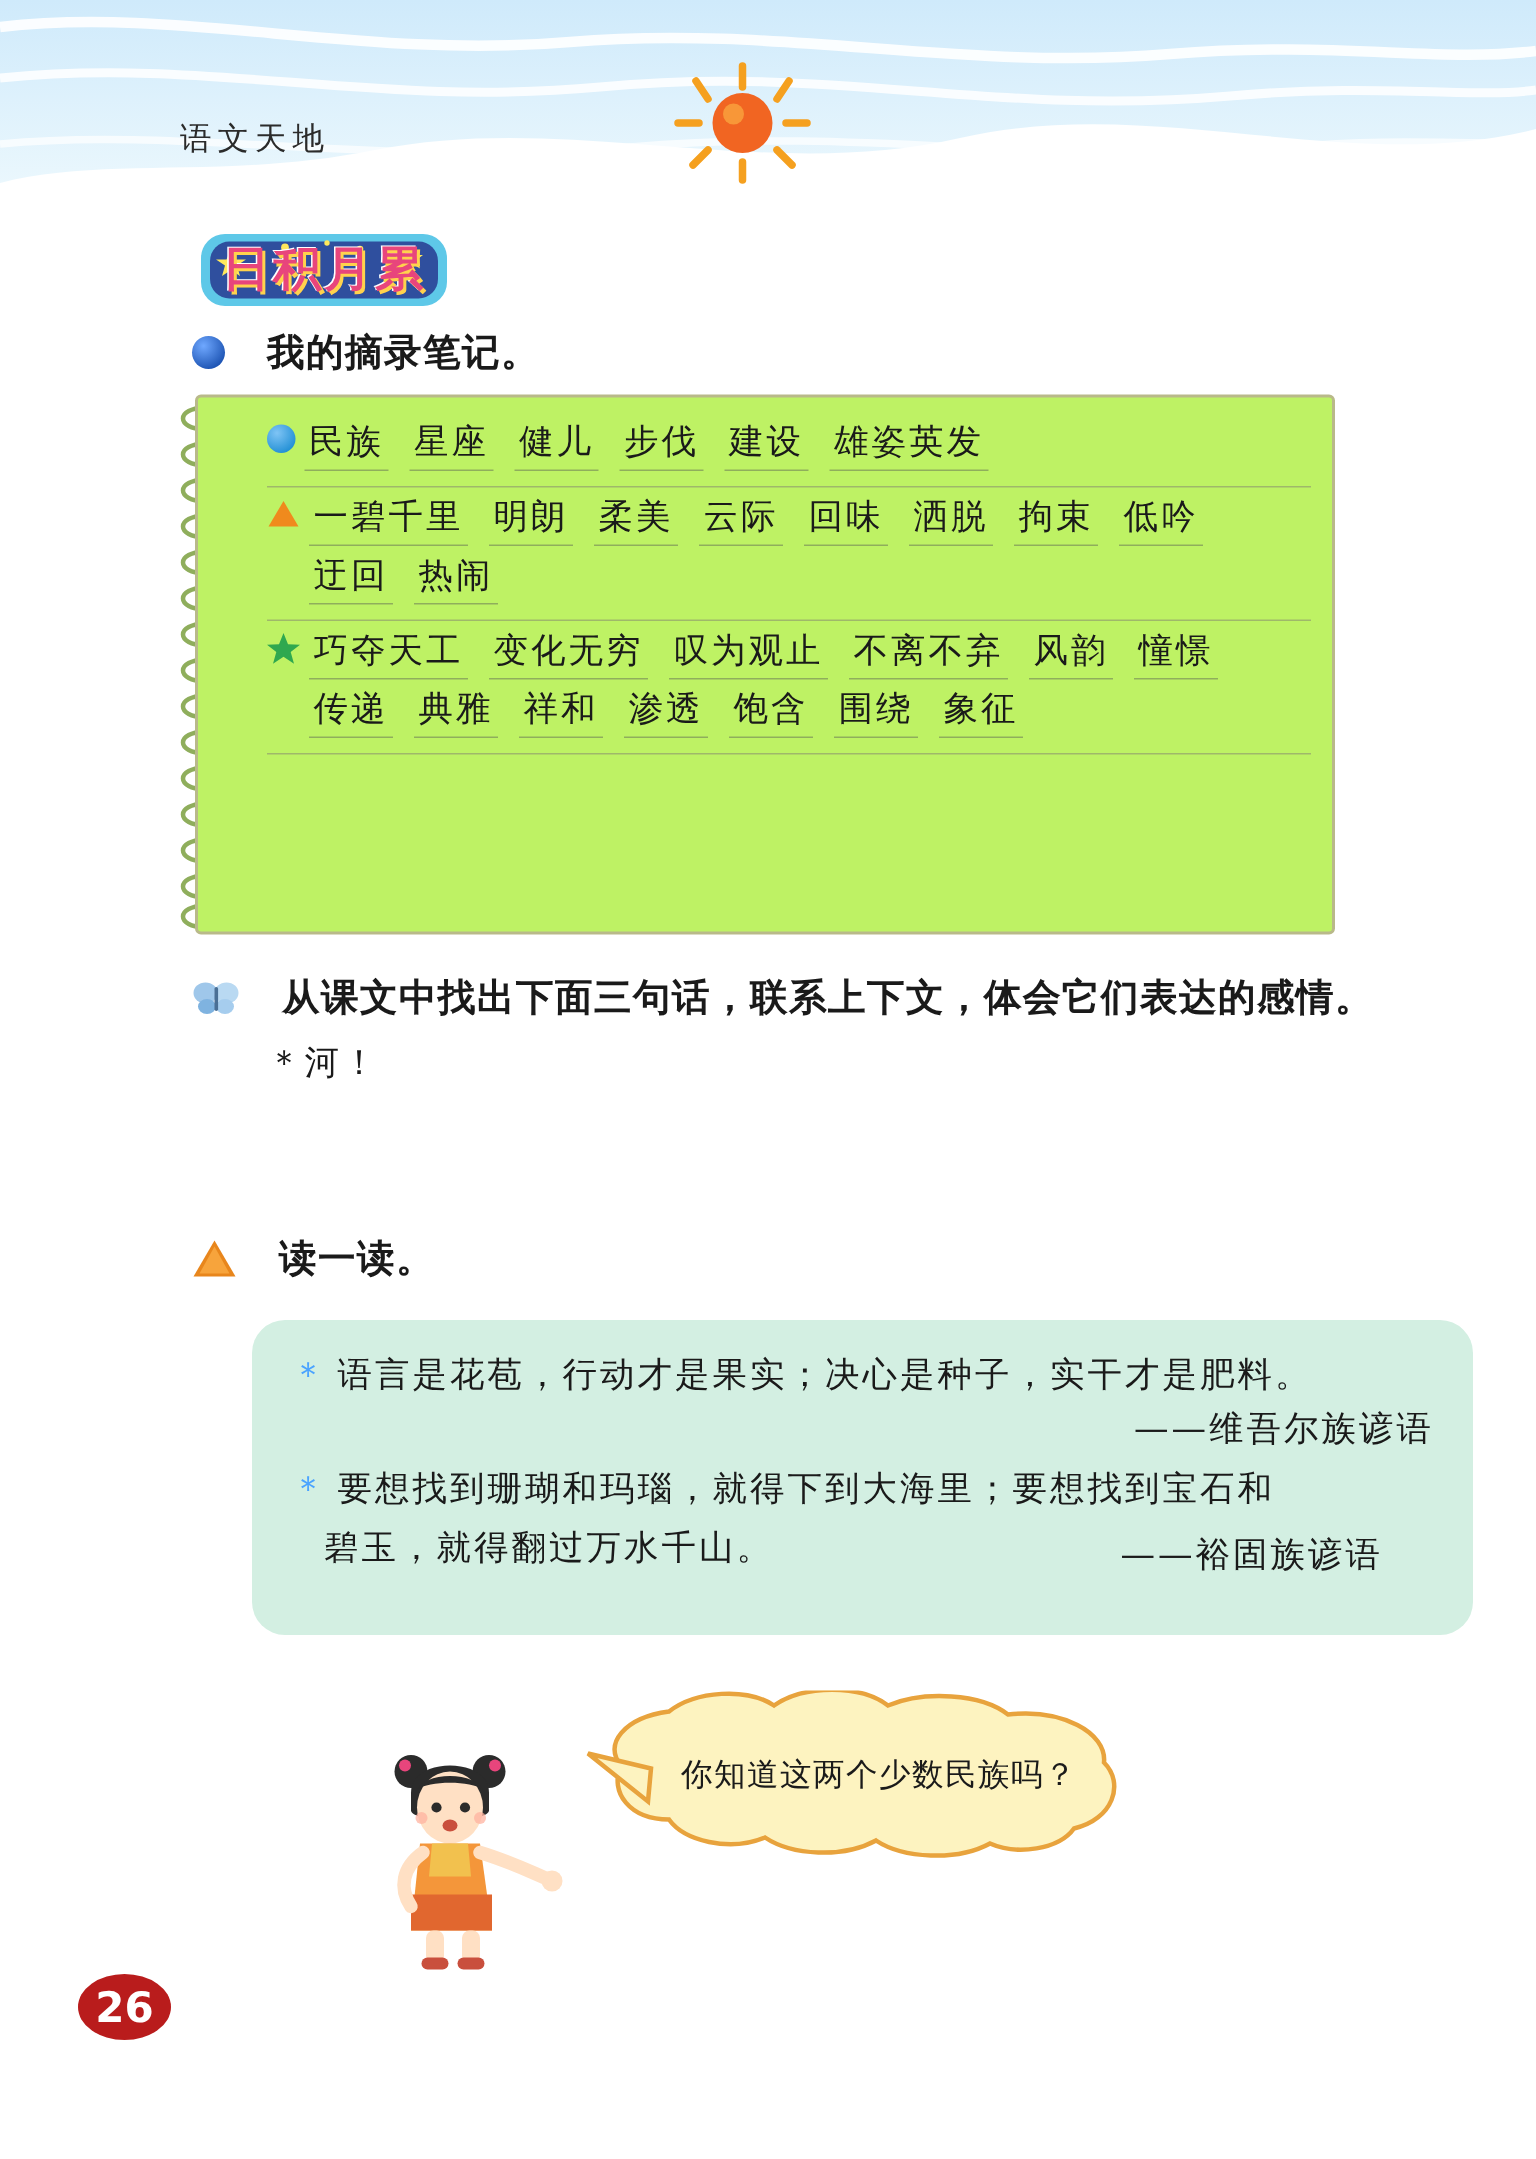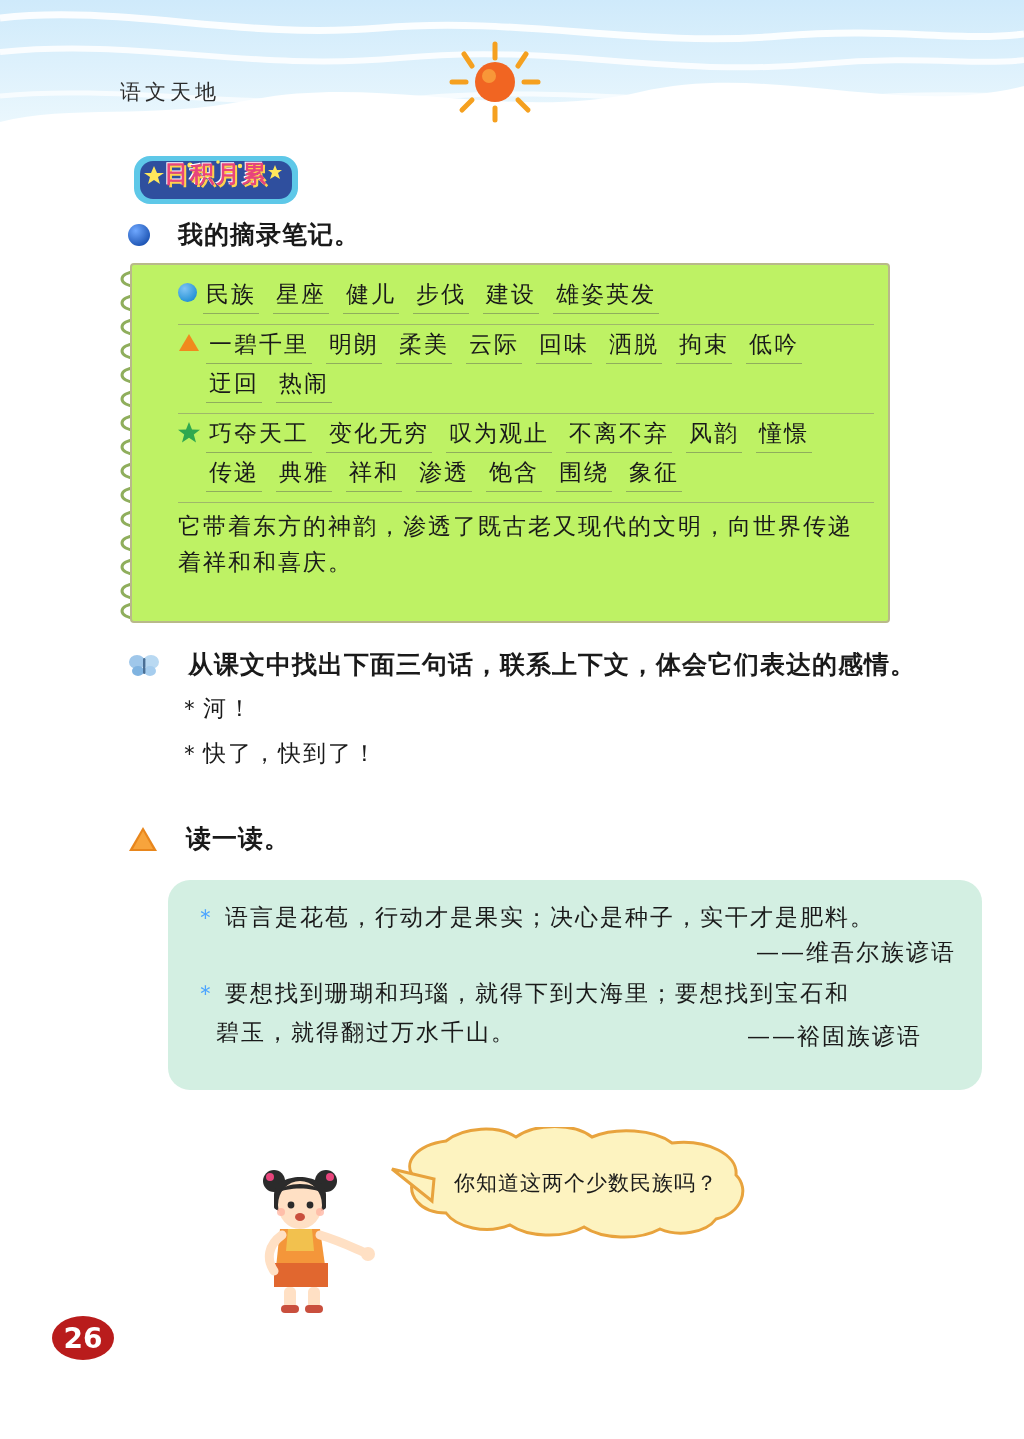--- a/index.html
+++ b/index.html
@@ -18,21 +18,21 @@
     font-size:21px;color:#2b2b2b;letter-spacing:4px;
     font-family:"DejaVu Serif","Liberation Serif",serif;
   }
 
   
   .logo-badge{
     position:absolute;left:130px;top:152px;width:172px;height:56px;
   }
   .logo-badge .logo-text{
     position:absolute;left:0;top:6px;width:172px;text-align:center;
-    font-size:24px;font-weight:bold;color:#e8457c;
+    font-size:32px;font-weight:bold;color:#e8457c;
     letter-spacing:2px;
     text-shadow:2px 2px 0 #ffd24d, -1px -1px 0 #ffffff;
     font-family:"DejaVu Sans","Liberation Sans",sans-serif;
   }
 
   
   .heading{position:absolute;display:flex;align-items:center;gap:28px;}
   .heading .htext{
     font-size:25px;color:#1a1a1a;font-weight:bold;letter-spacing:1px;
     font-family:"DejaVu Sans","Liberation Sans",sans-serif;
@@ -277,43 +277,39 @@
           <span class="word">传递</span>
           <span class="word">典雅</span>
           <span class="word">祥和</span>
           <span class="word">渗透</span>
           <span class="word">饱含</span>
           <span class="word">围绕</span>
           <span class="word">象征</span>
         </span>
       </div>
     </div>
-    <div class="nb-line no-rule">
-      <div class="sent">它带着东方的神韵，渗透了既古老又现代的文明，向世界传递着祥和和喜庆。</div>
-    </div>
 
   </div>
 </div>
 
 <div class="heading" style="left:128px;top:648px;width:800px;">
   <span class="bullet-butterfly">
     <svg width="32" height="24" viewBox="0 0 32 24" xmlns="http://www.w3.org/2000/svg">
       <ellipse cx="9" cy="9" rx="8" ry="7" fill="#9fc7ea"></ellipse>
       <ellipse cx="23" cy="9" rx="8" ry="7" fill="#b9d9f2"></ellipse>
       <ellipse cx="10" cy="18" rx="6" ry="5" fill="#7fb3e0"></ellipse>
       <ellipse cx="22" cy="18" rx="6" ry="5" fill="#a6cdee"></ellipse>
       <rect x="15" y="5" width="2.4" height="16" rx="1.2" fill="#4a6f95"></rect>
     </svg>
   </span>
   <span class="htext">从课文中找出下面三句话，联系上下文，体会它们表达的感情。</span>
 </div>
 
 <div class="sent-list">
   <div class="s">＊河！</div>
-  <div class="s">＊快了，快到了！</div>
 </div>
 
 <div class="heading" style="left:128px;top:822px;">
   <span class="bullet-triangle">
     <svg width="30" height="26" viewBox="0 0 30 26" xmlns="http://www.w3.org/2000/svg">
       <polygon points="15,1 29,25 1,25" fill="#e8861c"></polygon>
       <polygon points="15,5 25,23 5,23" fill="#f7a43c"></polygon>
     </svg>
   </span>
   <span class="htext">读一读。</span>

